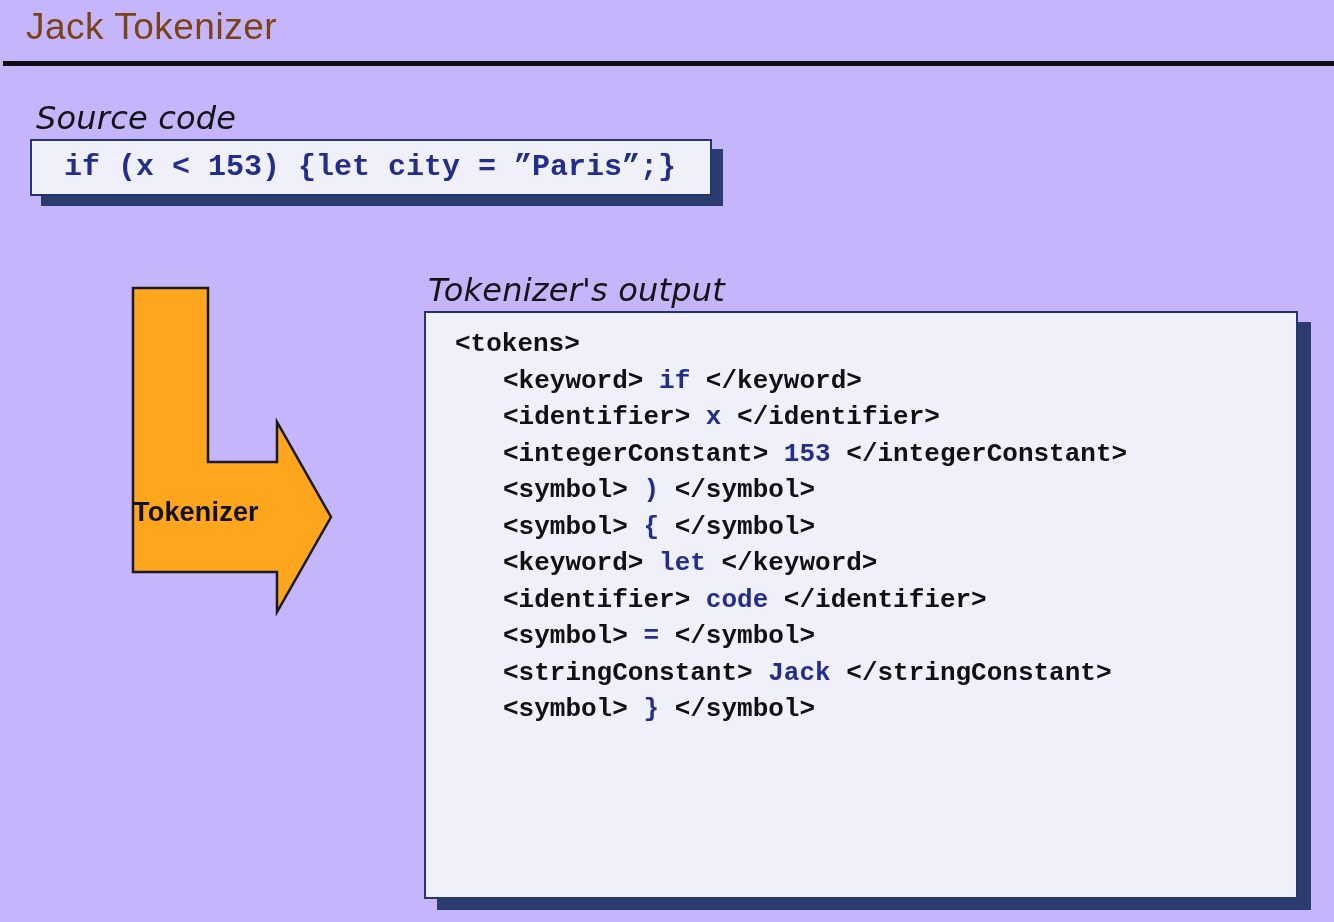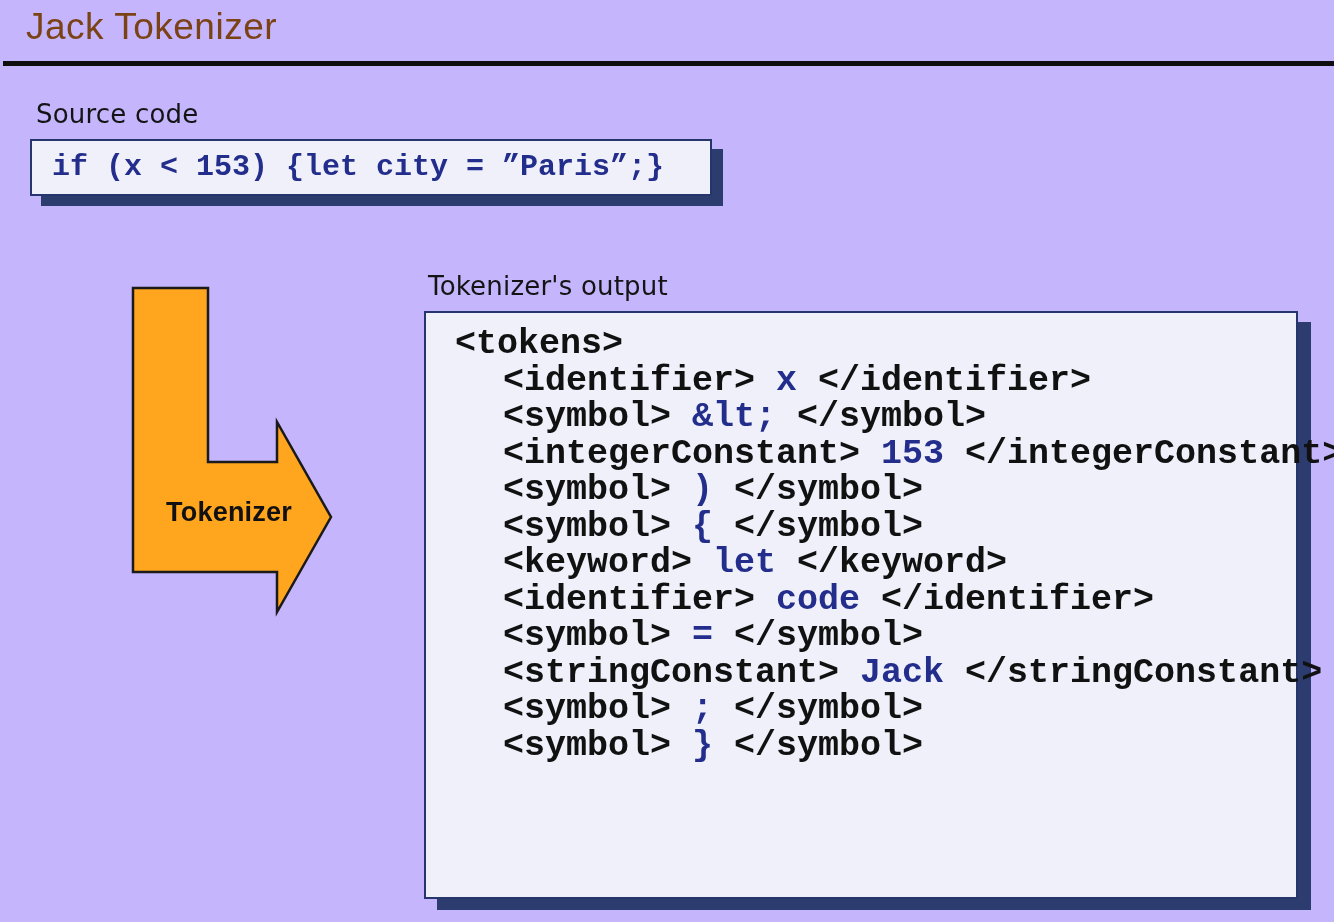--- a/index.html
+++ b/index.html
@@ -9,49 +9,49 @@
   }
   .title{
     position:absolute;left:26px;top:6px;
     font-size:37px;color:#7b4315;letter-spacing:0.5px;
   }
   .title-rule{
     position:absolute;left:3px;top:61px;width:1331px;height:5px;background:#0e0e0e;
   }
   .hand-label{
     font-family:"DejaVu Sans", sans-serif;
-    font-size:26px;color:#141414;letter-spacing:0.2px;
+    font-size:32px;color:#141414;letter-spacing:0.2px;font-style:italic;
   }
   .src-label{position:absolute;left:36px;top:99px;}
   .out-label{position:absolute;left:428px;top:271px;}
   .shadow-box{
     background:#f0f0fb;border:2px solid #26356b;
     box-shadow:11px 10px 0 #2c3c6e;
   }
   .src-box{
     position:absolute;left:30px;top:139px;width:678px;height:53px;
   }
   .src-code{
     font-family:"Liberation Mono", monospace;font-weight:bold;
-    font-size:30px;color:#232e8c;line-height:53px;padding-left:20px;
+    font-size:30px;color:#232e8c;line-height:53px;padding-left:32px;
     white-space:pre;
   }
   .arrow-wrap{position:absolute;left:131px;top:286px;width:206px;height:332px;}
   .arrow-label{
-    position:absolute;left:133px;top:497px;width:192px;text-align:center;
+    position:absolute;left:133px;top:497px;width:192px;text-align:left;
     font-size:27px;font-weight:bold;color:#111111;letter-spacing:0.2px;
   }
   .out-box{
     position:absolute;left:424px;top:311px;width:870px;height:584px;
     box-shadow:13px 11px 0 #2c3c6e;
   }
   .out-code{
     padding:13px 0 0 29px;
     font-family:"Liberation Mono", monospace;font-weight:bold;
-    font-size:35px;line-height:36.5px;color:#111111;
+    font-size:26px;line-height:36.5px;color:#111111;
   }
   .code-line{white-space:pre;}
   .code-line.indent{padding-left:48px;}
   .tag{color:#111111;}
   .val{color:#232e8c;}
 </style>
 </head>
 <body>
 
 <div class="slide">
@@ -71,28 +71,27 @@
     </svg>
   </div>
   <div class="arrow-label">Tokenizer</div>
 
   <div class="hand-label out-label">Tokenizer's output</div>
 
   <div class="shadow-box out-box">
     <div class="out-code">
       <div class="code-line tag">&lt;tokens&gt;</div>
       <div id="token-lines">
+          <div class="code-line indent"><span class="tag">&lt;keyword&gt; </span><span class="val">if</span><span class="tag"> &lt;/keyword&gt;</span></div>
           <div class="code-line indent"><span class="tag">&lt;identifier&gt; </span><span class="val">x</span><span class="tag"> &lt;/identifier&gt;</span></div>
-          <div class="code-line indent"><span class="tag">&lt;symbol&gt; </span><span class="val">&amp;lt;</span><span class="tag"> &lt;/symbol&gt;</span></div>
           <div class="code-line indent"><span class="tag">&lt;integerConstant&gt; </span><span class="val">153</span><span class="tag"> &lt;/integerConstant&gt;</span></div>
           <div class="code-line indent"><span class="tag">&lt;symbol&gt; </span><span class="val">)</span><span class="tag"> &lt;/symbol&gt;</span></div>
           <div class="code-line indent"><span class="tag">&lt;symbol&gt; </span><span class="val">{</span><span class="tag"> &lt;/symbol&gt;</span></div>
           <div class="code-line indent"><span class="tag">&lt;keyword&gt; </span><span class="val">let</span><span class="tag"> &lt;/keyword&gt;</span></div>
           <div class="code-line indent"><span class="tag">&lt;identifier&gt; </span><span class="val">code</span><span class="tag"> &lt;/identifier&gt;</span></div>
           <div class="code-line indent"><span class="tag">&lt;symbol&gt; </span><span class="val">=</span><span class="tag"> &lt;/symbol&gt;</span></div>
           <div class="code-line indent"><span class="tag">&lt;stringConstant&gt; </span><span class="val">Jack</span><span class="tag"> &lt;/stringConstant&gt;</span></div>
-          <div class="code-line indent"><span class="tag">&lt;symbol&gt; </span><span class="val">;</span><span class="tag"> &lt;/symbol&gt;</span></div>
           <div class="code-line indent"><span class="tag">&lt;symbol&gt; </span><span class="val">}</span><span class="tag"> &lt;/symbol&gt;</span></div>
         </div>
     </div>
   </div>
 
 </div>
 
 </body></html>

